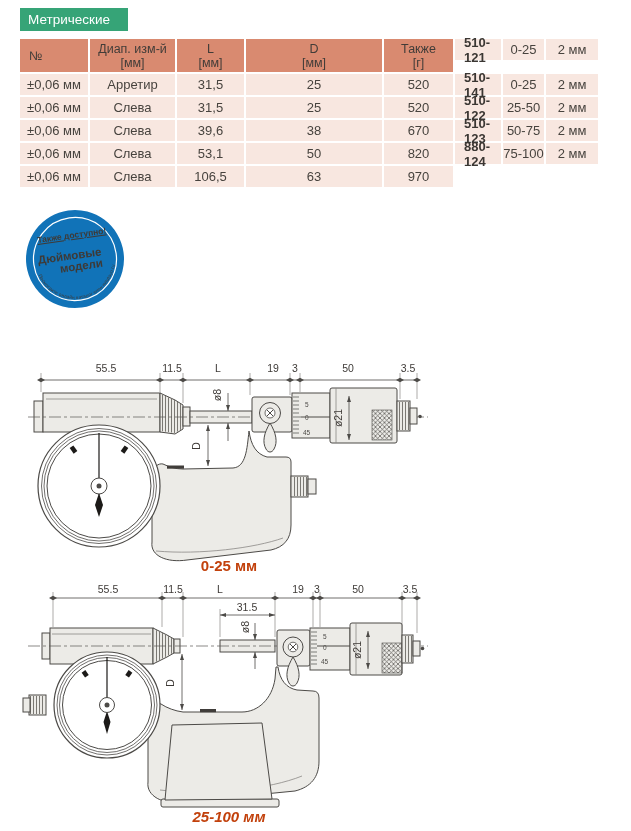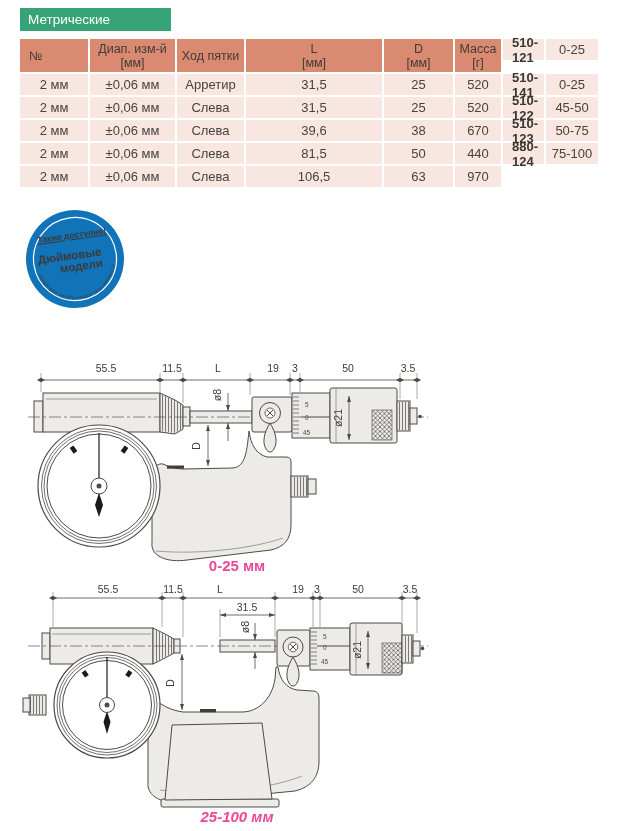--- a/index.html
+++ b/index.html
@@ -1,21 +1,21 @@
 <!DOCTYPE html>
 <html><head>
 <meta charset="utf-8">
 <style>
   html,body{margin:0;padding:0;}
   body{
     width:631px;height:831px;position:relative;background:#ffffff;
     font-family:"Liberation Sans", sans-serif;color:#3e3a37;overflow:hidden;
   }
   .tag{
-    position:absolute;left:20px;top:8px;width:151px;height:23px;
+    position:absolute;left:20px;top:8px;width:108px;height:23px;
     background:#36a477;color:#ffffff;font-size:13.5px;line-height:23px;
     padding-left:8px;box-sizing:border-box;
   }
   .spec-table{
     position:absolute;left:20px;top:39px;display:grid;
     grid-template-columns:68px 85px 67px 136px 69px 46px 41px 52px;
     gap:2px;background:#ffffff;
   }
   .th{
     background:#d98a70;color:#413c38;font-size:12.5px;height:33px;
@@ -27,22 +27,22 @@
     background:#f8e7e0;color:#474council;color:#47433e;font-size:13px;height:21px;
     display:flex;align-items:center;justify-content:center;
   }
   .td.left{justify-content:flex-start;padding-left:9px;box-sizing:border-box;
     font-weight:bold;color:#3b3733;}
   .row{display:contents;}
   .badge{position:absolute;left:23px;top:207px;}
   .draw{position:absolute;left:20px;}
   .draw1{top:355px;}
   .draw2{top:583px;}
-  .cap{position:absolute;left:32px;width:410px;text-align:center;
-    font-size:15px;font-weight:bold;color:#ec4899;}
+  .cap{position:absolute;left:24px;width:410px;text-align:center;
+    font-size:15px;font-weight:bold;color:#c2410c;}
   .cap1{top:557px;}
   .cap2{top:808px;font-style:italic;}
   svg text{font-family:"Liberation Sans", sans-serif;fill:#3e3a37;}
   .dimtxt{font-size:10.5px;}
   .smalltxt{font-size:6.5px;fill:#4c4a47;}
   .body-fill{fill:#ecebe7;stroke:#4c4a47;stroke-width:1;}
   .dial-fill{fill:#ffffff;stroke:#4c4a47;}
   .dimline{stroke:#4c4a47;stroke-width:0.8;fill:none;}
   .extline{stroke:#8a8885;stroke-width:0.7;}
   .hl{stroke:#8a8885;stroke-width:0.8;fill:none;}
@@ -66,26 +66,25 @@
       </g>
   </defs>
 </svg>
 
 <div class="tag">Метрические</div>
 
 <div class="spec-table">
   <div class="th left">№</div>
   <div class="th">Диап. изм-й
 [мм]</div>
-  <div class="th">Ход пятки</div>
   <div class="th">L
 [мм]</div>
   <div class="th">D
 [мм]</div>
-  <div class="th">Масса
+  <div class="th">Также
 [г]</div>
 
   <div class="row">
     <div class="td left">510-121</div>
     <div class="td">0-25</div>
     <div class="td">2 мм</div>
     <div class="td">±0,06 мм</div>
     <div class="td">Арретир</div>
     <div class="td">31,5</div>
     <div class="td">25</div>
@@ -96,37 +95,37 @@
     <div class="td">0-25</div>
     <div class="td">2 мм</div>
     <div class="td">±0,06 мм</div>
     <div class="td">Слева</div>
     <div class="td">31,5</div>
     <div class="td">25</div>
     <div class="td">520</div>
   </div>
   <div class="row">
     <div class="td left">510-122</div>
-    <div class="td">45-50</div>
+    <div class="td">25-50</div>
     <div class="td">2 мм</div>
     <div class="td">±0,06 мм</div>
     <div class="td">Слева</div>
     <div class="td">39,6</div>
     <div class="td">38</div>
     <div class="td">670</div>
   </div>
   <div class="row">
     <div class="td left">510-123</div>
     <div class="td">50-75</div>
     <div class="td">2 мм</div>
     <div class="td">±0,06 мм</div>
     <div class="td">Слева</div>
-    <div class="td">81,5</div>
+    <div class="td">53,1</div>
     <div class="td">50</div>
-    <div class="td">440</div>
+    <div class="td">820</div>
   </div>
   <div class="row">
     <div class="td left">880-124</div>
     <div class="td">75-100</div>
     <div class="td">2 мм</div>
     <div class="td">±0,06 мм</div>
     <div class="td">Слева</div>
     <div class="td">106,5</div>
     <div class="td">63</div>
     <div class="td">970</div>

